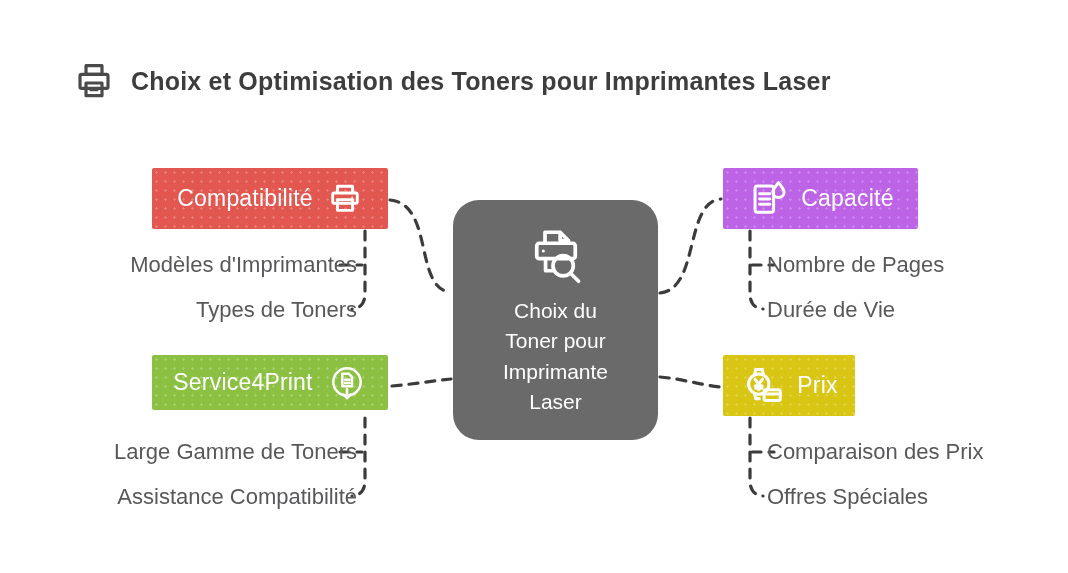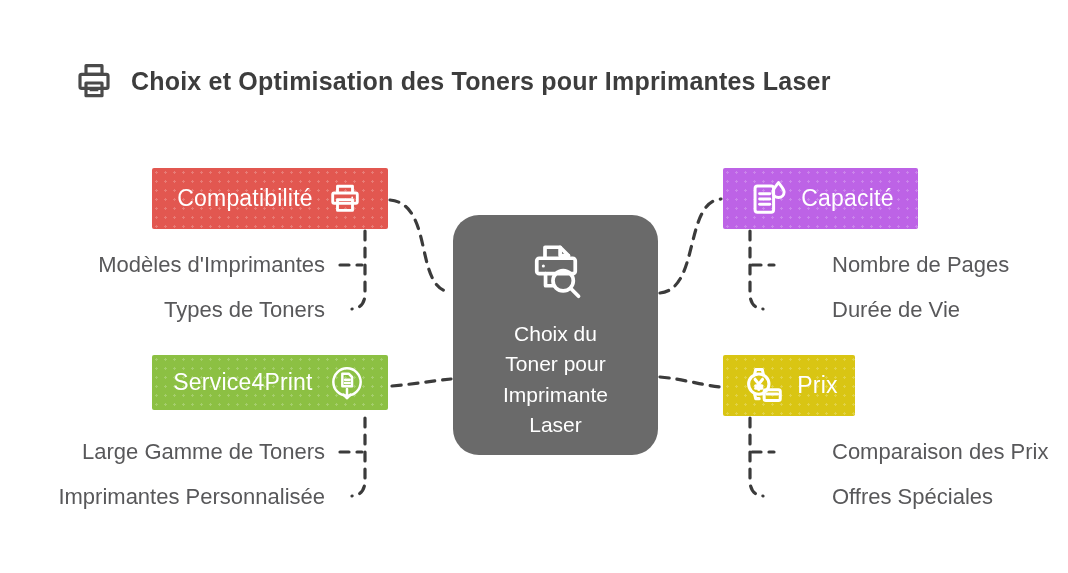--- a/index.html
+++ b/index.html
@@ -34,32 +34,32 @@
   }
   .node .node-label { font-size: 23px; font-weight: 500; letter-spacing: 0.2px; }
   .node svg { flex: 0 0 auto; }
 
   .node-compat  { left: 152px; top: 168px; width: 236px; height: 61px; gap: 14px; }
   .node-capa    { left: 723px; top: 168px; width: 195px; height: 61px; gap: 12px; }
   .node-serv    { left: 152px; top: 355px; width: 236px; height: 55px; gap: 14px; }
   .node-prix    { left: 723px; top: 355px; width: 132px; height: 61px; gap: 11px; }
 
   .node-center {
-    left: 453px; top: 215px; width: 205px; height: 240px;
+    left: 453px; top: 200px; width: 205px; height: 240px;
     border-radius: 26px; flex-direction: column; justify-content: flex-start;
-    padding-top: 24px; background-image: none; gap: 8px;
+    padding-top: 24px; background-image: none;
   }
   .node-center .center-label {
     margin-top: 6px; width: 132px; text-align: center;
     font-size: 21px; font-weight: 500; line-height: 1.45;
   }
 
   .child { position: absolute; font-size: 22px; color: #58585a; line-height: 26px; white-space: nowrap; }
-  .child-left  { right: 743px; }
-  .child-right { left: 832px;  text-align: left; }
+  .child-left  { right: 711px; }
+  .child-right { left: 767px;  text-align: left; }
   .c-row1a { top: 252px; }
   .c-row1b { top: 297px; }
   .c-row2a { top: 439px; }
   .c-row2b { top: 484px; }
 </style>
 </head>
 <body>
 
 <div class="canvas">
 
@@ -153,18 +153,18 @@
     <span class="center-label">Choix du Toner pour Imprimante Laser</span>
   </div>
 
   <div class="child child-left c-row1a">Modèles d'Imprimantes</div>
   <div class="child child-left c-row1b">Types de Toners</div>
 
   <div class="child child-right c-row1a">Nombre de Pages</div>
   <div class="child child-left c-row2a">Large Gamme de Toners</div>
 
   <div class="child child-right c-row1b">Durée de Vie</div>
-  <div class="child child-left c-row2b">Imprimantes Personnalisée</div>
+  <div class="child child-left c-row2b">Assistance Compatibilité</div>
 
   <div class="child child-right c-row2a">Comparaison des Prix</div>
   <div class="child child-right c-row2b">Offres Spéciales</div>
 
 </div>
 
 </body></html>

